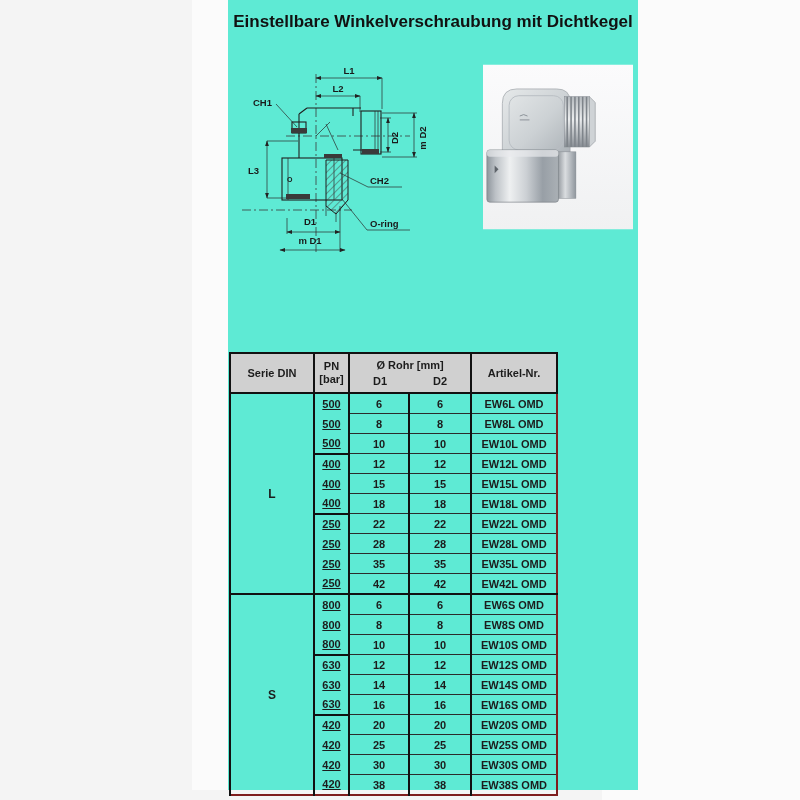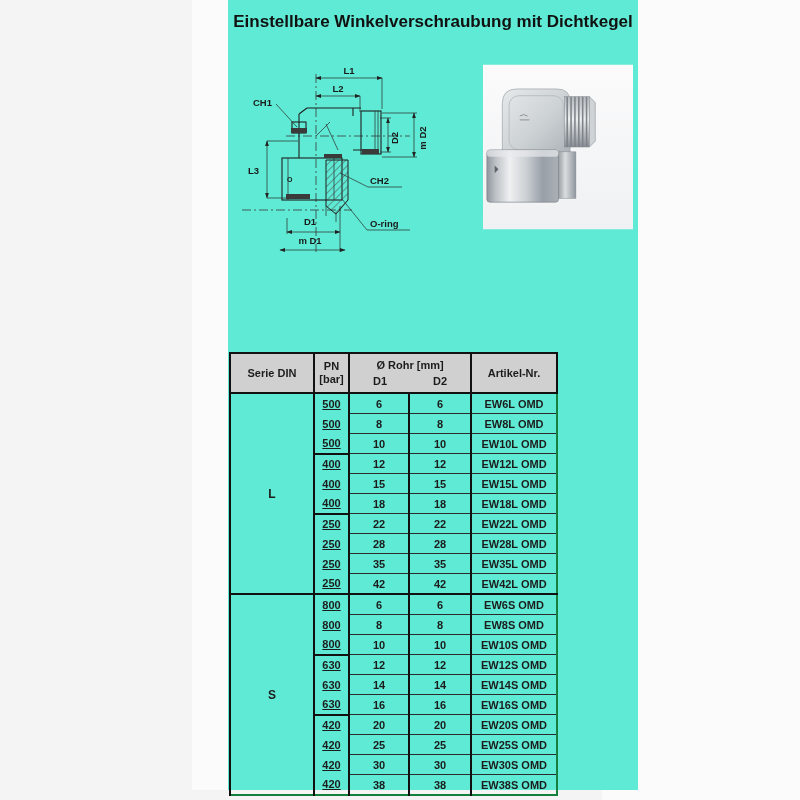--- a/index.html
+++ b/index.html
@@ -17,21 +17,21 @@
   .drawing .ol  { stroke:#1f1f1f; stroke-width:1.1; fill:none; }
   .drawing .thin{ stroke:#2a2a2a; stroke-width:0.7; fill:none; }
   .drawing .cl  { stroke:#3a3a3a; stroke-width:0.8; fill:none; stroke-dasharray:9 3 2 3; }
   .drawing .dk  { fill:#3a3a3a; stroke:none; }
 
   .photo { position:absolute; left:255px; top:62px; width:150px; height:170px; }
 
   .spec-table { position:absolute; left:1px; top:352px; width:327px;
                 border-collapse:collapse; table-layout:fixed;
                 font-size:11px; font-weight:700; color:#1c1c1c;
-                border:2px solid #15803d;padding-left:24px; }
+                border:2px solid #7f1d1d;padding-left:24px; }
   .spec-table th { background:#d0d0d0; border:2px solid #111; height:38px;
                    padding:0; text-align:center; font-size:11px; line-height:13px; }
   .spec-table th .sub { display:flex; margin-top:3px; }
   .spec-table th .sub span { flex:1; }
   .spec-table td { padding:0; text-align:center; height:19px; border-bottom:1px solid #2b2b2b; }
   .spec-table td.serie { border-bottom:none; border-left:2px solid #111; border-right:2px solid #111; font-size:12px; }
   .spec-table td.pn    { border-bottom:none; border-right:2px solid #111;text-decoration:underline; }
   .spec-table td.pn.grp-end { border-bottom:2px solid #111; }
   .spec-table td.c-d1  { border-right:2px solid #111; }
   .spec-table td.c-d2  { border-right:2px solid #111; }

